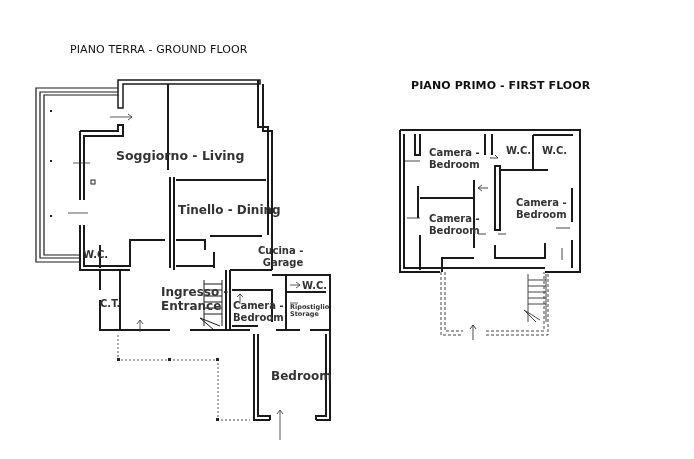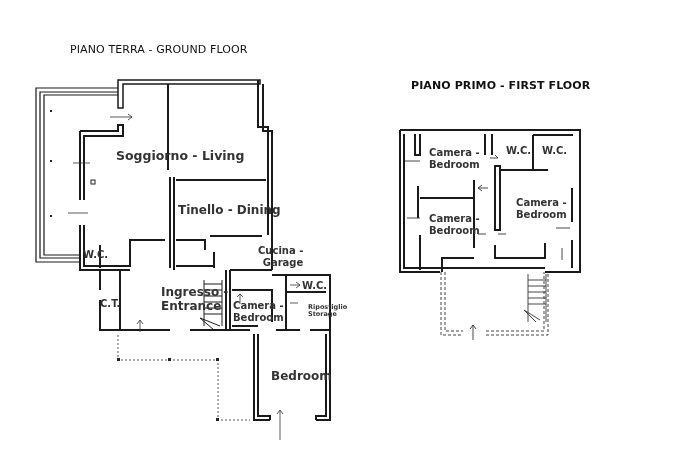--- a/index.html
+++ b/index.html
@@ -154,21 +154,21 @@
 <div class="room-label xs" style="left:100px; top:298px;">C.T.</div>
 <div class="room-label md" style="left:131px; top:286px; text-align:left;margin-left:30px;">
   <div>Ingresso -</div>
   <div>Entrance</div>
 </div>
 <div class="room-label xs" style="left:233px; top:300px;">
   <div>Camera -</div>
   <div>Bedroom</div>
 </div>
 <div class="room-label xs" style="left:302px; top:280px;">W.C.</div>
-<div class="room-label xs" style="left:290px; top:304px; text-align:left; font-size:6.5px;margin-left:18px;">
+<div class="room-label xs" style="left:290px; top:304px; text-align:left; font-size:6.5px;">
   <div>Ripostiglio</div>
   <div>Storage</div>
 </div>
 <div class="room-label md" style="left:271px; top:370px;">Bedroom</div>
 
 <div class="room-label xs" style="left:429px; top:147px;">
   <div>Camera -</div>
   <div>Bedroom</div>
 </div>
 <div class="room-label xs" style="left:506px; top:145px;">W.C.</div>

